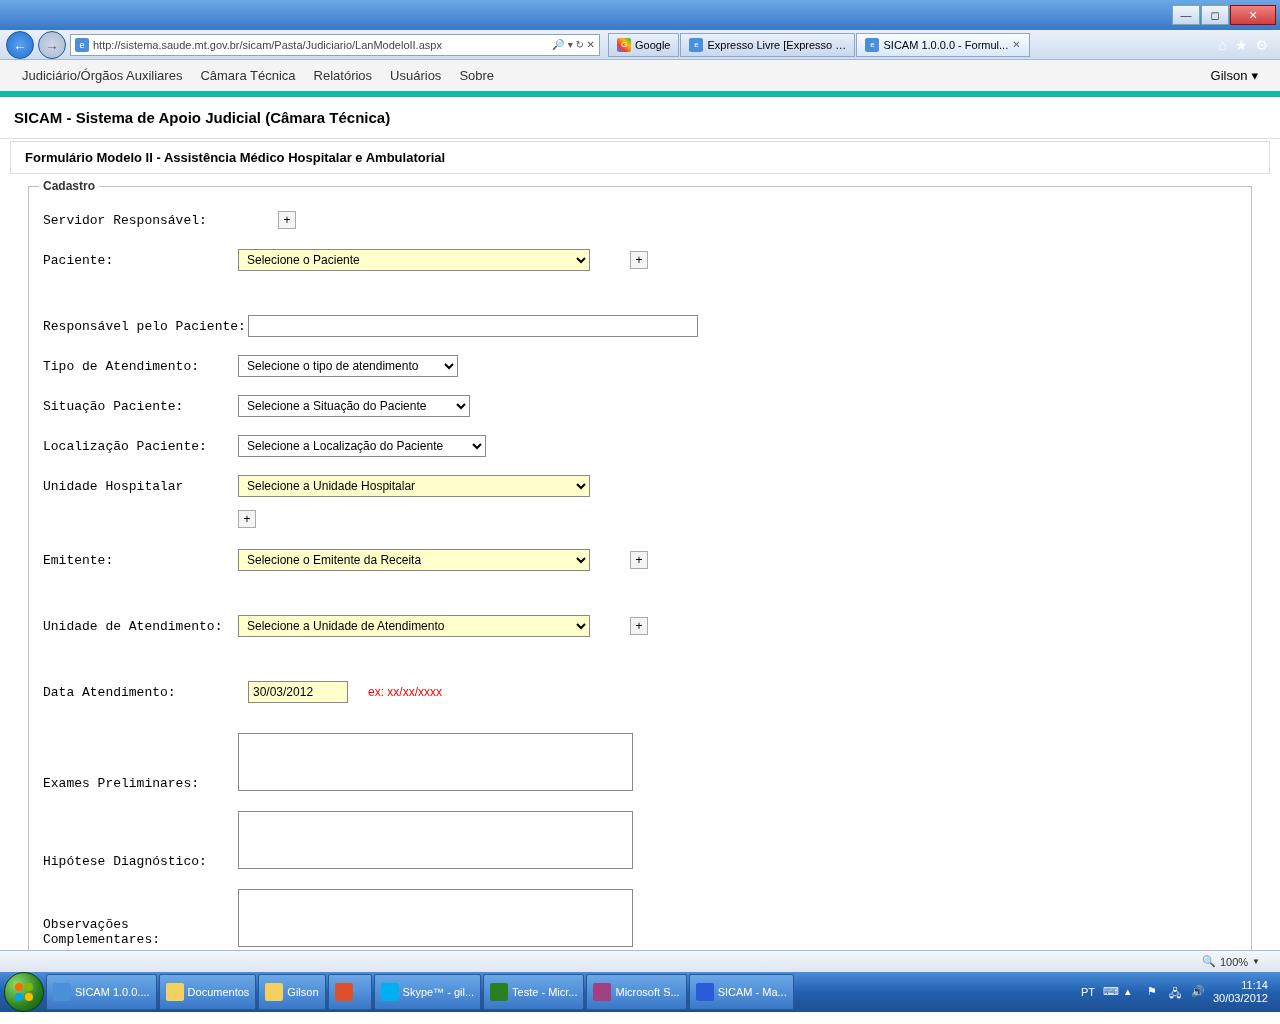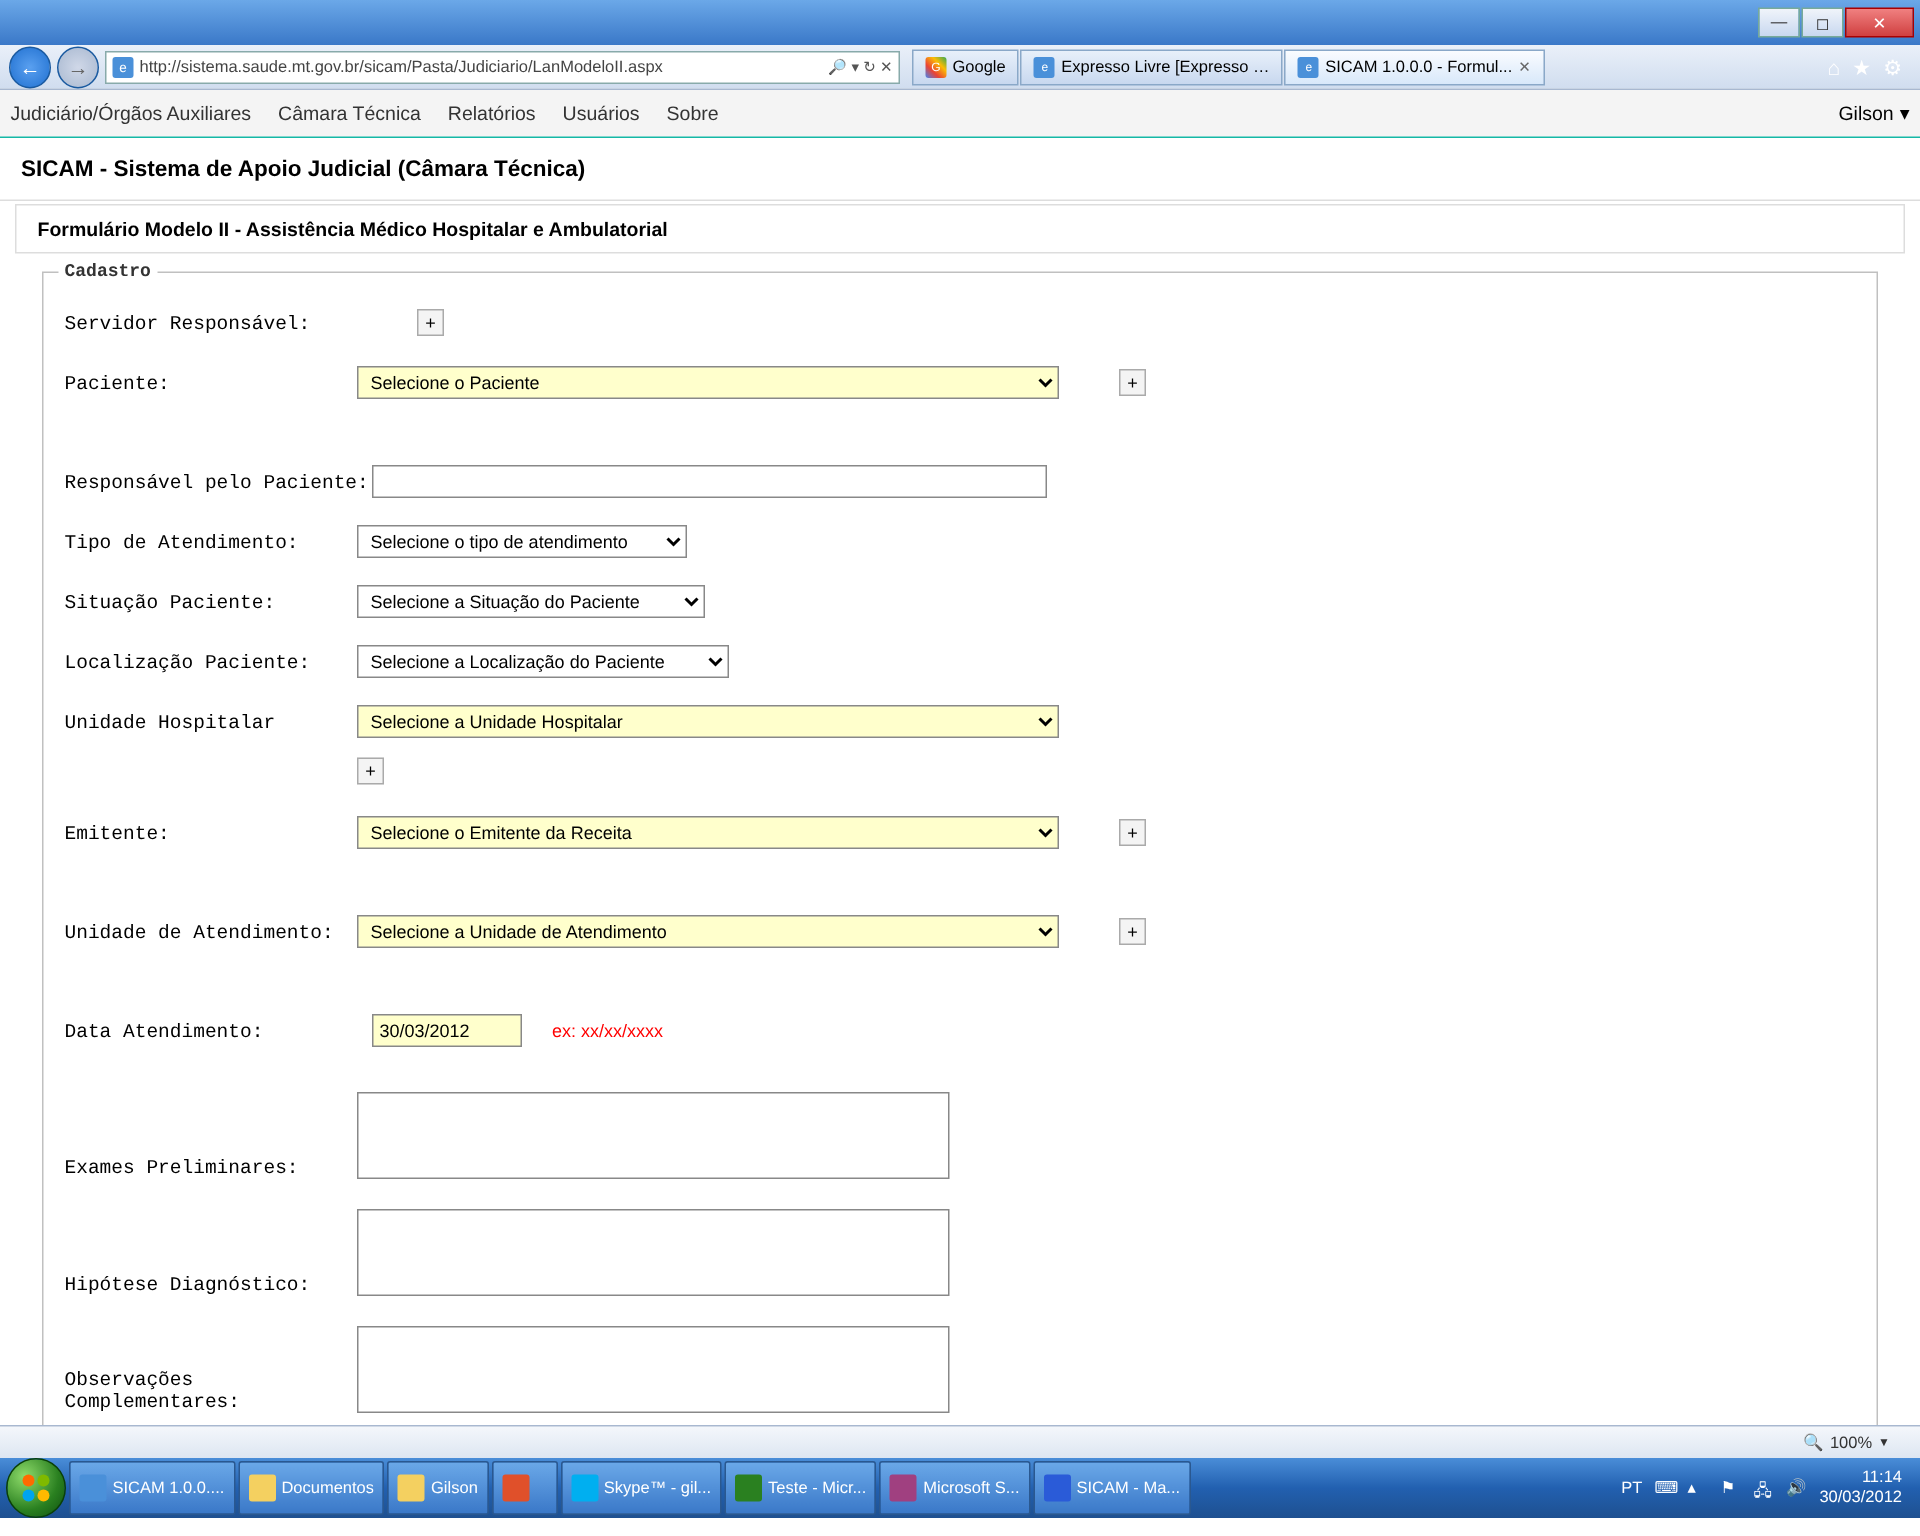--- a/index.html
+++ b/index.html
@@ -21,38 +21,38 @@
 .addr-right { margin-left:auto; display:flex; gap:2px; font-size:10px; color:#555; }
 .tabs-row { display:flex; gap:1px; margin-left:4px; }
 .ie-tab { height:24px; background: linear-gradient(#e8f0fa,#c8d8ef); border:1px solid #8aa8c8; padding: 2px 8px; font-size:11px; display:flex; align-items:center; gap:4px; max-width:175px; }
 .ie-tab.active { background: linear-gradient(#fafcff,#d8e8fa); }
 .ie-tab .ico { width:14px; height:14px; background:#4a90d9; font-size:8px; color:#fff; text-align:center; line-height:14px; border-radius:2px; }
 .ie-tab .lbl { overflow:hidden; white-space:nowrap; text-overflow:ellipsis; flex:1; }
 .ie-right-icons { margin-left:auto; display:flex; gap:8px; color:#fff; font-size:14px; padding-right:6px; }
 
 
 .page-content { height: 890px; overflow-y: scroll; background:#fff; position:relative; }
-.menu-bar { background:#f4f4f4; border-bottom:1px solid #14b8a6; padding: 8px 7px; display:flex; gap:18px; font-size:13px; }
+.menu-bar { background:#f4f4f4; border-bottom:6px solid #14b8a6; padding: 8px 22px; display:flex; gap:18px; font-size:13px; }
 .menu-bar .menu-item { color:#333; cursor:pointer; }
 .menu-bar .user-menu { margin-left:auto; display:flex; align-items:center; gap:4px; }
 
 .page-title { font-weight:bold; font-size:15px; padding: 12px 14px; border-bottom:1px solid #ddd; }
 .subtitle-bar { padding: 8px 14px; border:1px solid #ddd; margin: 2px 10px 12px 10px; font-weight:bold; font-size:13px; background:#fff; }
 
 .form-wrap { margin: 0 28px 20px 28px; border:1px solid #c0c0c0; padding: 20px 14px 14px 14px; position:relative; }
-.form-legend { position:absolute; top:-8px; left:10px; background:#fff; padding:0 4px; font-weight:bold; font-size:12px; color:#333;font-family:Liberation Mono, monospace; }
+.form-legend { position:absolute; top:-8px; left:10px; background:#fff; padding:0 4px; font-weight:bold; font-size:12px; color:#333; }
 
 .form-row { display:flex; align-items:center; margin-bottom: 14px; min-height:26px; }
 .form-row.tall { align-items:flex-end; min-height:64px; }
 .form-label { width: 195px; font-size:13px;font-family:Liberation Mono, monospace; }
 
 select, input[type=text] { font-family:inherit; font-size:12px; padding:2px 4px; border:1px solid #888; background:#fff; height:22px; }
 .yellow-bg { background:#ffffcc !important; }
 .wide1 { width: 390px; }
-.wide2 { width: 468px; }
+.wide2 { width: 352px; }
 .wide3 { width: 450px; }
 .narrow1 { width: 220px; }
 .narrow2 { width: 232px; }
 .narrow3 { width: 248px; }
 .datew { width: 100px; }
 textarea { font-family:inherit; font-size:12px; border:1px solid #888; width:395px; height:58px; resize:none; overflow-y:scroll; }
 
 .plus-btn { width:18px; height:18px; border:1px solid #aaa; background:#f4f4f4; display:inline-flex; align-items:center; justify-content:center; font-size:12px; margin-left: 40px; cursor:pointer; }
 .plus-below { margin-left: 0; margin-top:6px; }
 

